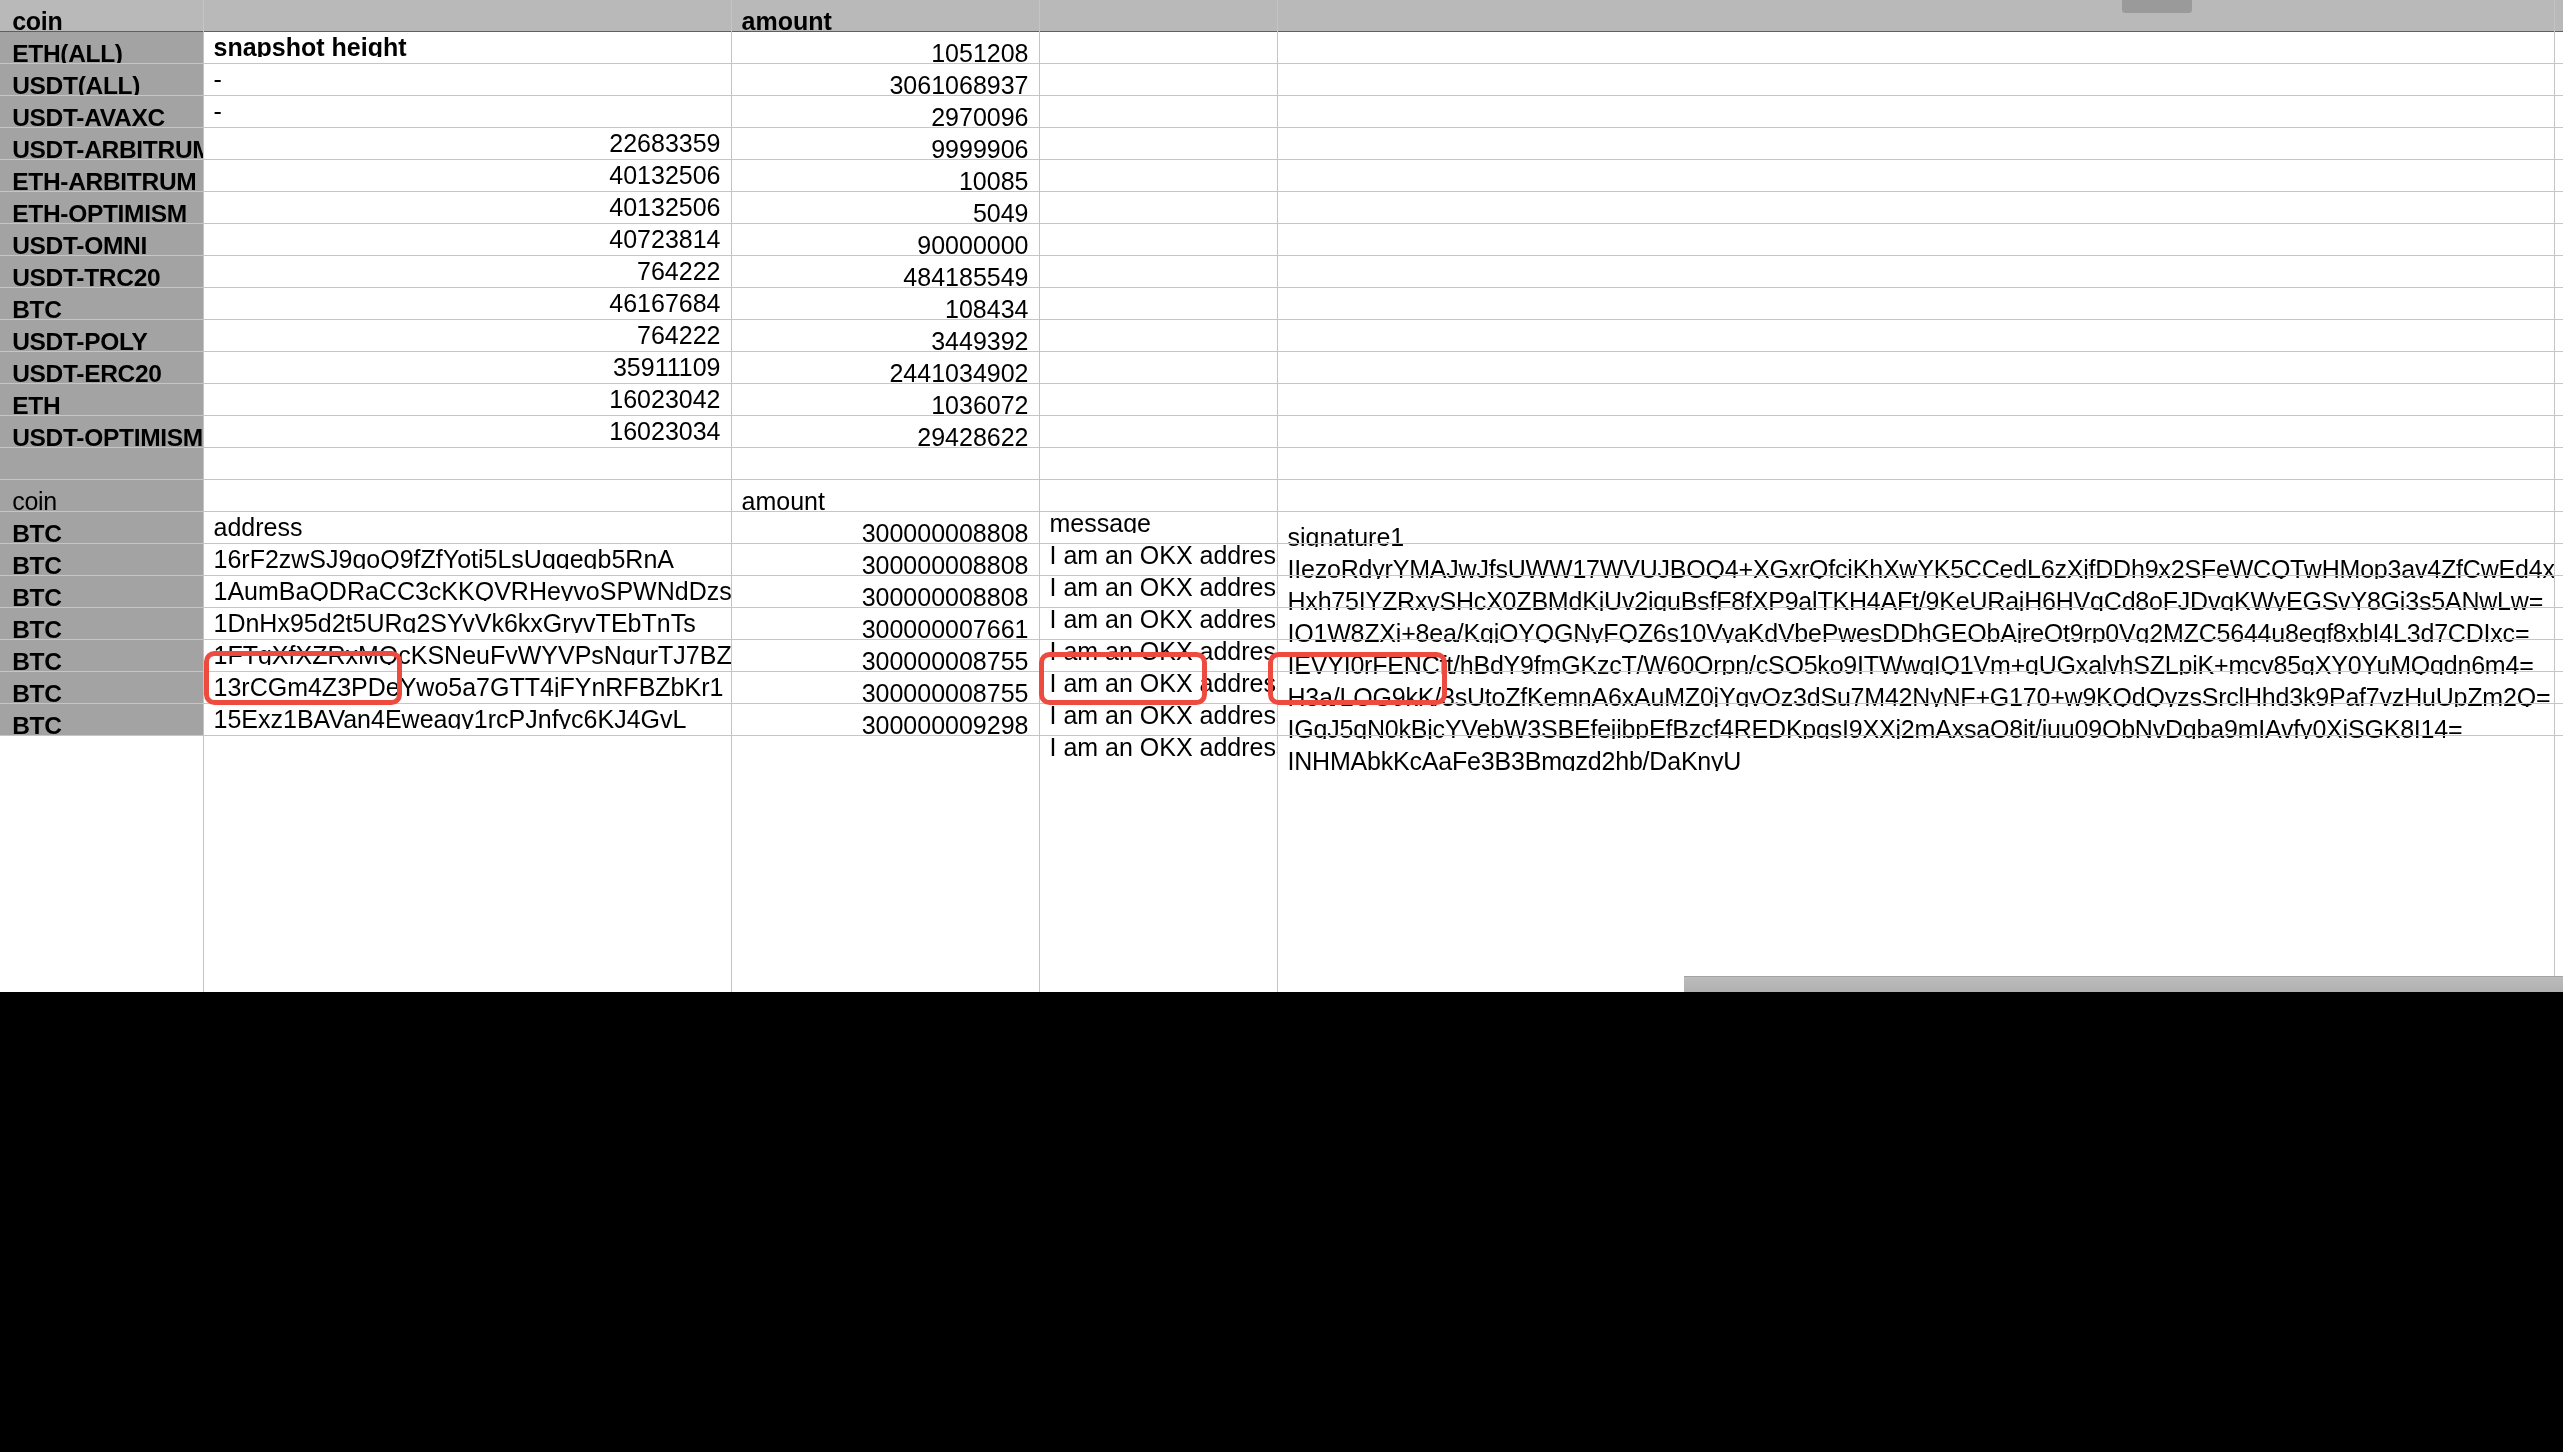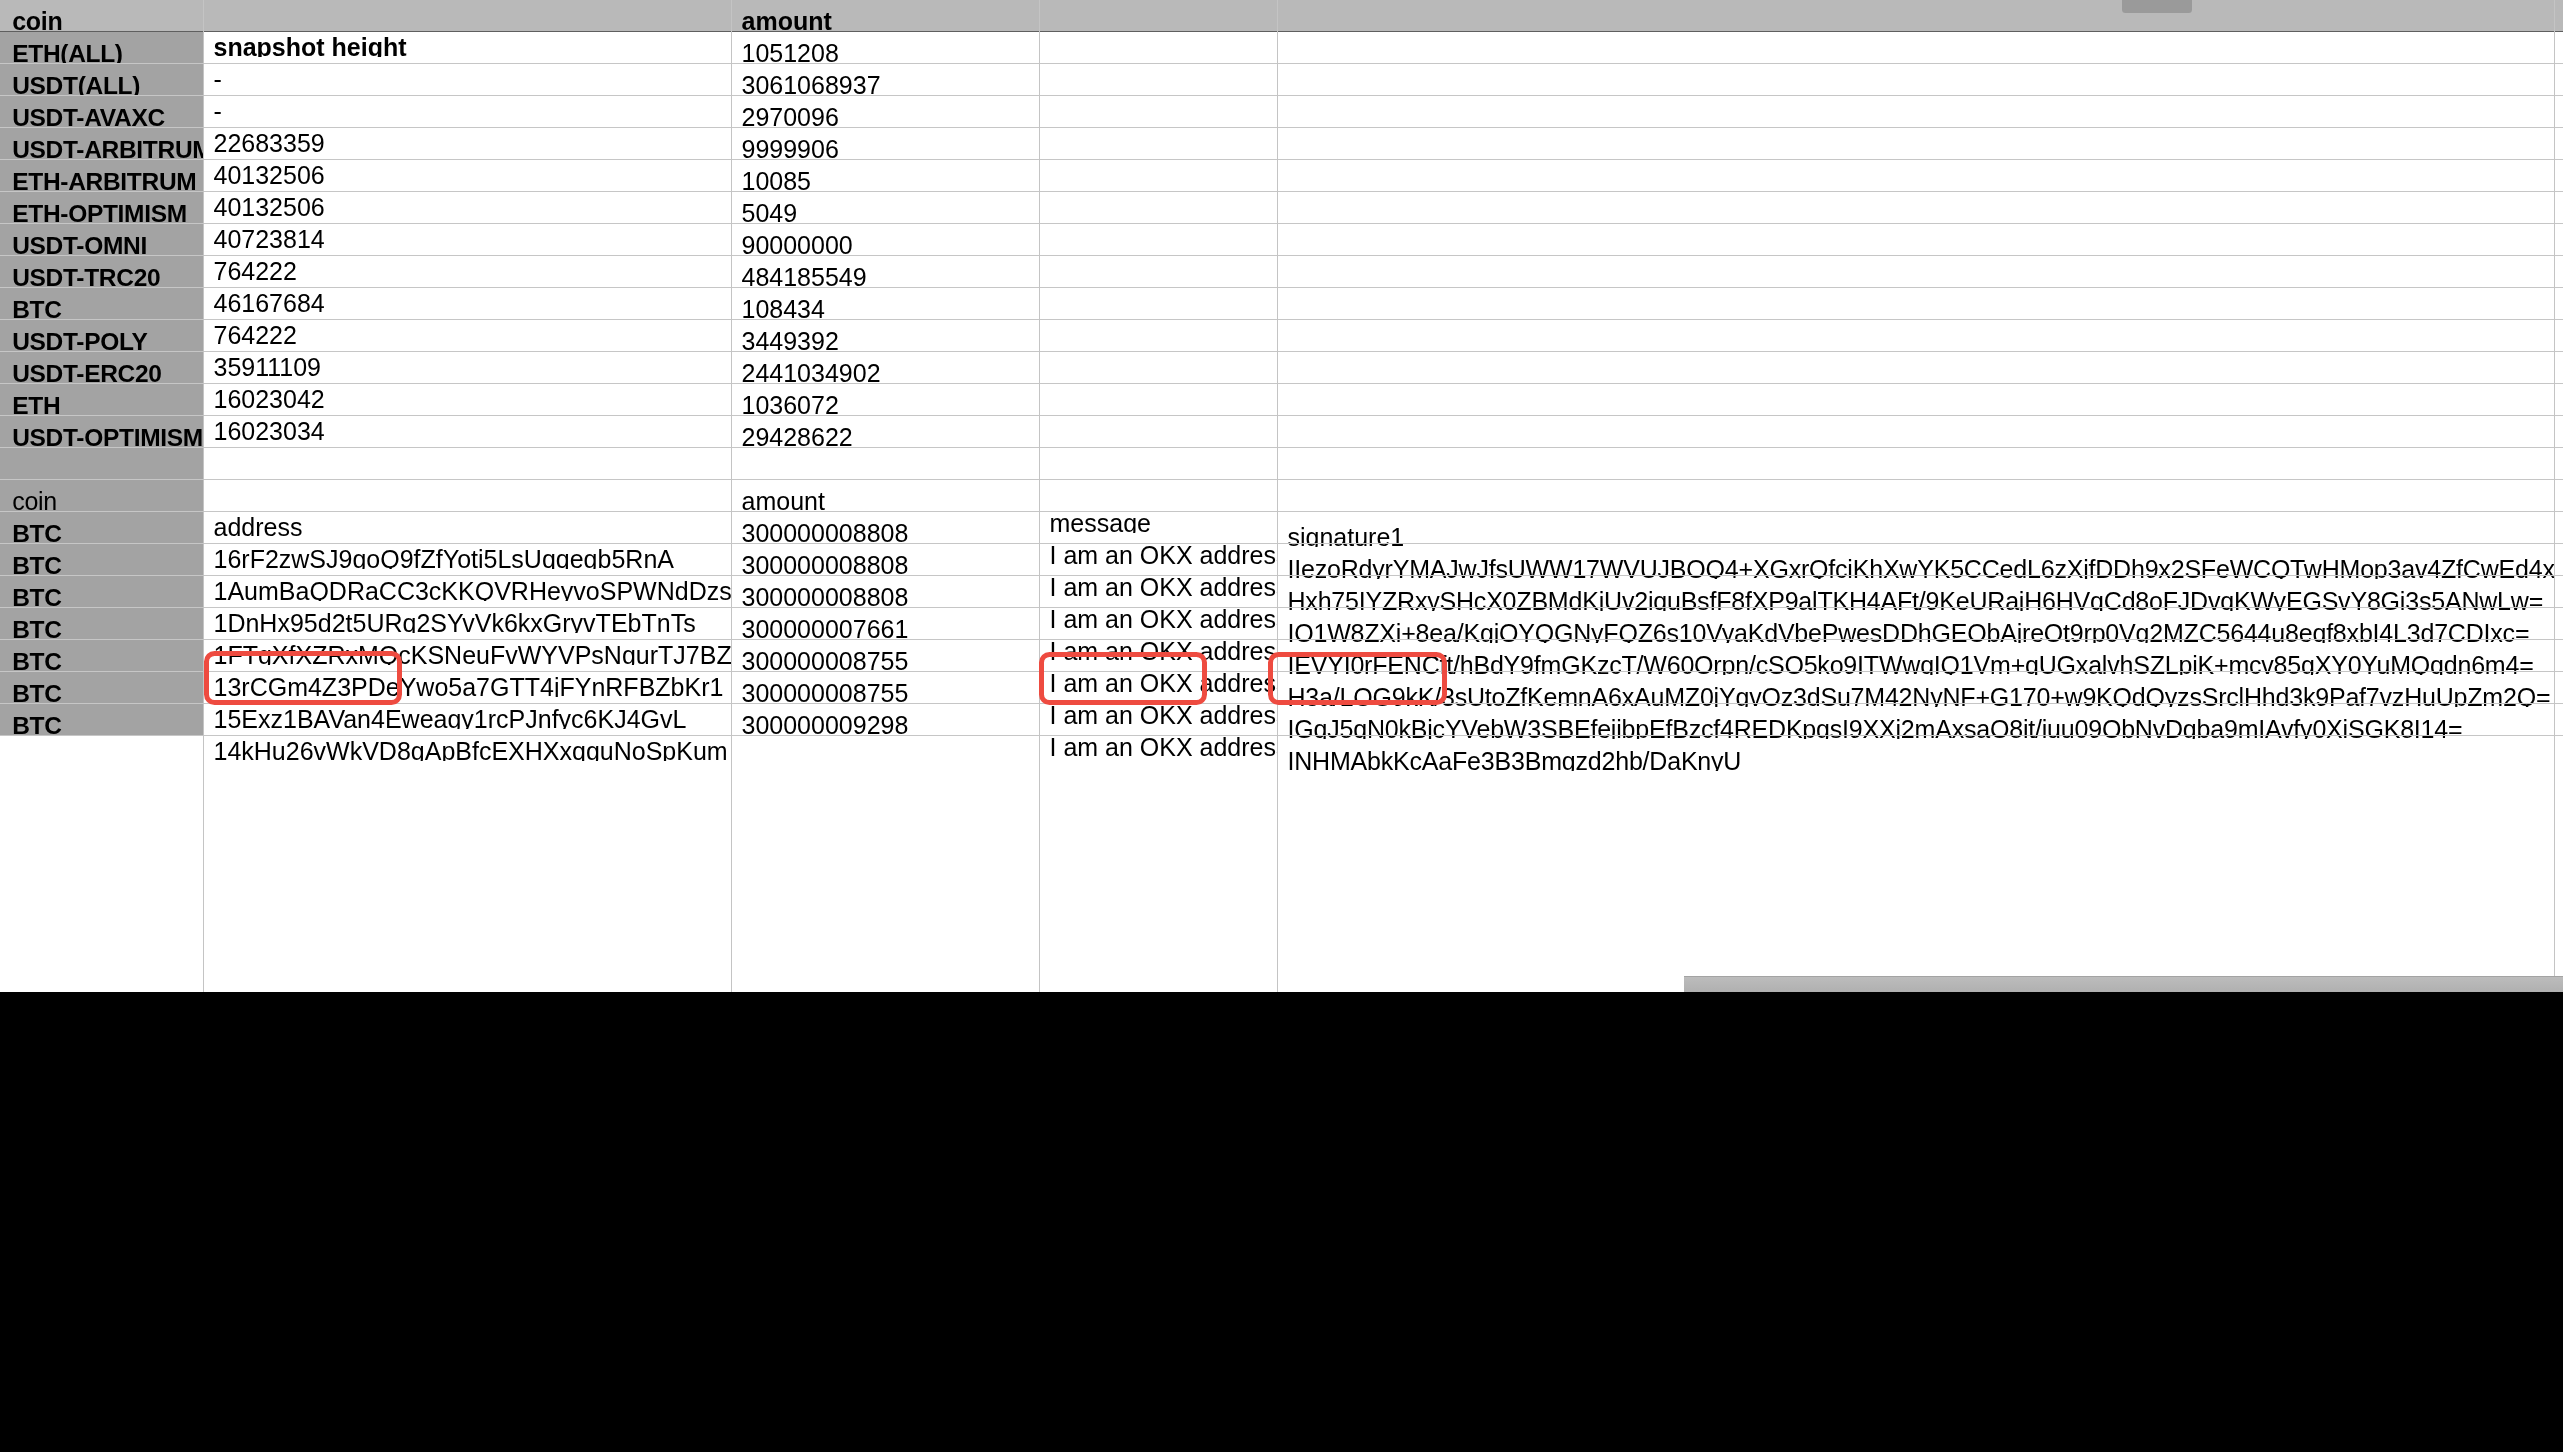--- a/index.html
+++ b/index.html
@@ -28,21 +28,21 @@
     font-size: 25px; color: #000;
     white-space: nowrap; overflow: hidden;
   }
   .colA { left: 0;    width: 203px;  padding-left: 12.2px; background: #a3a3a3; font-weight: bold; font-size: 24.5px; letter-spacing: -0.3px; }
   .colB { left: 203px;  width: 528px;  padding: 0 10.5px; margin-top: 26px; }
   .colC { left: 731px;  width: 308px;  padding: 0 10.5px; }
   .colD { left: 1039px; width: 239px;  padding: 0 10.5px; margin-top: 22px; }
   .colE { left: 1277px; width: 1277px; padding: 0 10.5px; margin-top: 36px; }
   .header1 .colA { background: transparent; }
   .hdr { font-weight: bold; font-size: 25px; }
-  .num { }
+  .num { text-align: right; }
   .num.dashleft { text-align: left; }
   .row.header2 .cell { font-weight: normal; }
   .sig { letter-spacing: -0.2px; }
   
   .vline { position: absolute; top: 0; width: 0.9px; height: 992px; background: #c4c4c4; z-index: 5; }
   .vline.v1 { left: 203px; }
   .vline.v2 { left: 731px; }
   .vline.v3 { left: 1039px; }
   .vline.v4 { left: 1277px; }
   .vline.v5 { left: 2554px; }
@@ -254,21 +254,20 @@
   <div class="row">
     <div class="cell colA">BTC</div>
     <div class="cell colB">15Exz1BAVan4Eweagy1rcPJnfyc6KJ4GvL</div>
     <div class="cell colC num">300000008755</div>
     <div class="cell colD">I am an OKX address</div>
     <div class="cell colE sig">IGqJ5qN0kBjcYVebW3SBEfejibpEfBzcf4REDKpgsI9XXj2mAxsaO8it/iuu09ObNvDgba9mIAvfy0XiSGK8I14=</div>
   </div>
 
   <div class="row">
     <div class="cell colA">BTC</div>
-    <div class="cell colB">14kHu26vWkVD8gApBfcEXHXxqguNoSpKum</div>
     <div class="cell colC num">300000009298</div>
     <div class="cell colD">I am an OKX address</div>
     <div class="cell colE sig">INHMAbkKcAaFe3B3Bmgzd2hb/DaKnyU</div>
   </div>
 </div>
 
   <div class="vline v1"></div>
   <div class="vline v2"></div>
   <div class="vline v3"></div>
   <div class="vline v4"></div>

